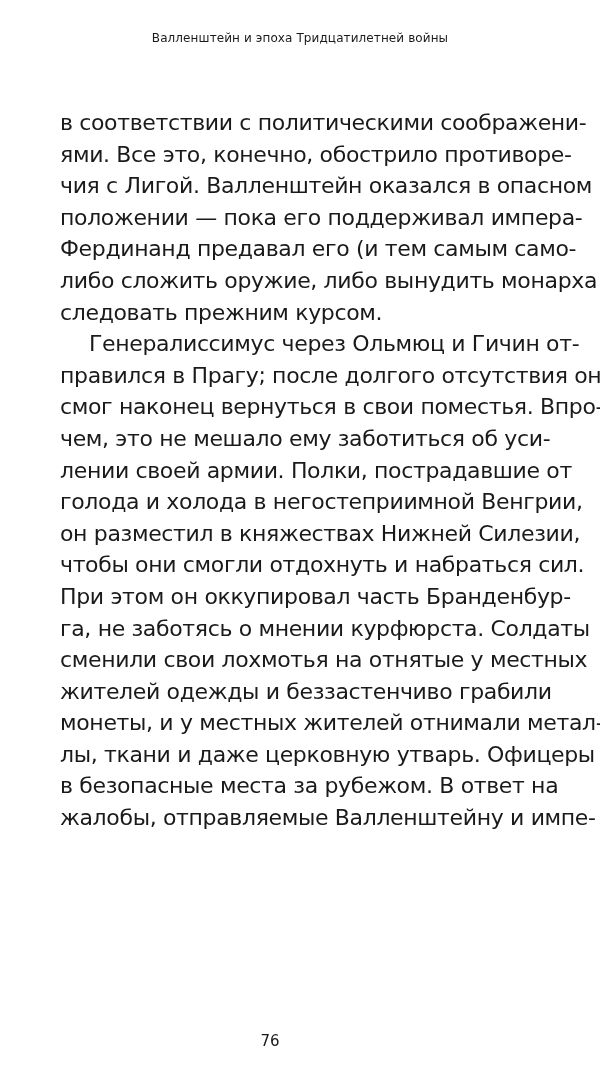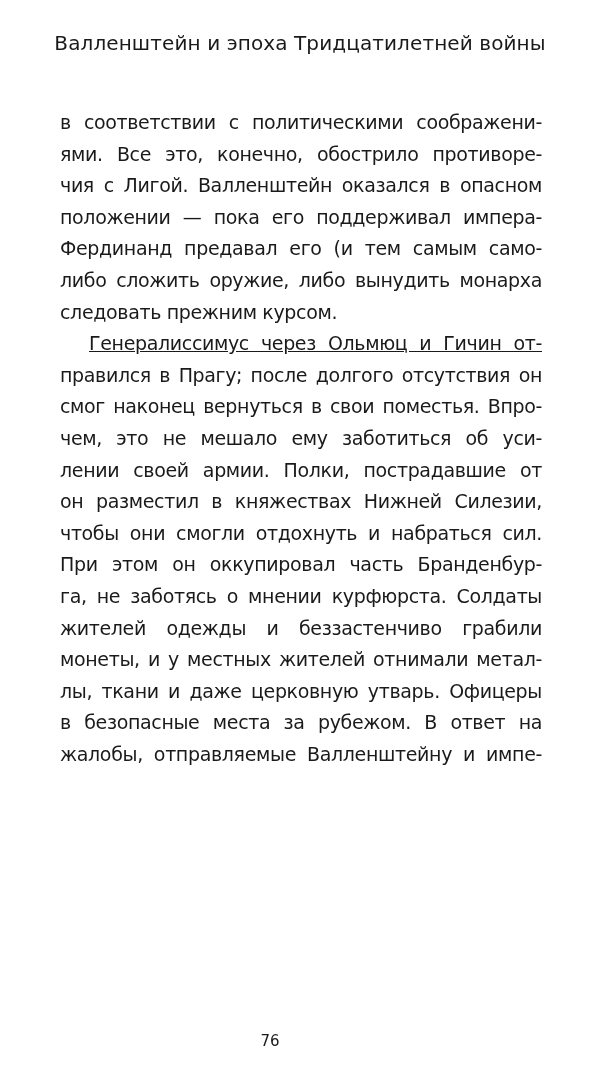--- a/index.html
+++ b/index.html
@@ -14,46 +14,45 @@
       overflow: hidden;
       font-family: "DejaVu Sans", "Liberation Sans", sans-serif;
       color: #1a1a1a;
     }
     .running-head {
       position: absolute;
       top: 31px;
       left: 0;
       width: 600px;
       text-align: center;
-      font-size: 20px;
+      font-size: 12px;
       letter-spacing: 0.1px;
       color: #1a1a1a;
     }
     .body-text {
       position: absolute;
       top: 107px;
       left: 60px;
       width: 482px;
     }
     .line {
       display: block;
       height: 31.6px;
       line-height: 31.6px;
-      font-size: 19px;
+      font-size: 22px;
       white-space: nowrap;
       text-align: justify;
       text-align-last: justify;
       letter-spacing: -0.35px;
     }
     .line.last {
       text-align-last: left;
     }
     .line.indent {
       padding-left: 29px;
-      text-decoration: underline;
     }
     .page-number {
       position: absolute;
       top: 1032px;
       left: 0;
       width: 540px;
       text-align: center;
       font-size: 15px;
       color: #1a1a1a;
     }
@@ -71,24 +70,26 @@
   <span class="line">положении — пока его поддерживал импера-</span>
   <span class="line">Фердинанд предавал его (и тем самым само-</span>
   <span class="line">либо сложить оружие, либо вынудить монарха</span>
   <span class="line last">следовать прежним курсом.</span>
 
   <span class="line indent">Генералиссимус через Ольмюц и Гичин от-</span>
   <span class="line">правился в Прагу; после долгого отсутствия он</span>
   <span class="line">смог наконец вернуться в свои поместья. Впро-</span>
   <span class="line">чем, это не мешало ему заботиться об уси-</span>
   <span class="line">лении своей армии. Полки, пострадавшие от</span>
+  <span class="line">голода и холода в негостеприимной Венгрии,</span>
   <span class="line">он разместил в княжествах Нижней Силезии,</span>
   <span class="line">чтобы они смогли отдохнуть и набраться сил.</span>
   <span class="line">При этом он оккупировал часть Бранденбур-</span>
   <span class="line">га, не заботясь о мнении курфюрста. Солдаты</span>
+  <span class="line">сменили свои лохмотья на отнятые у местных</span>
   <span class="line">жителей одежды и беззастенчиво грабили</span>
   <span class="line">монеты, и у местных жителей отнимали метал-</span>
   <span class="line">лы, ткани и даже церковную утварь. Офицеры</span>
   <span class="line">в безопасные места за рубежом. В ответ на</span>
   <span class="line">жалобы, отправляемые Валленштейну и импе-</span>
 </div>
 
 <div class="page-number">76</div>
 
 </body></html>

